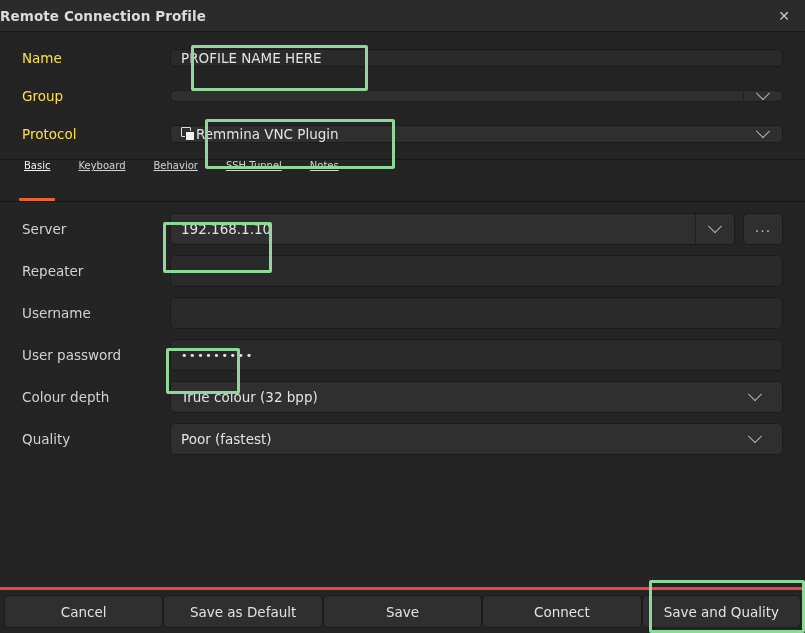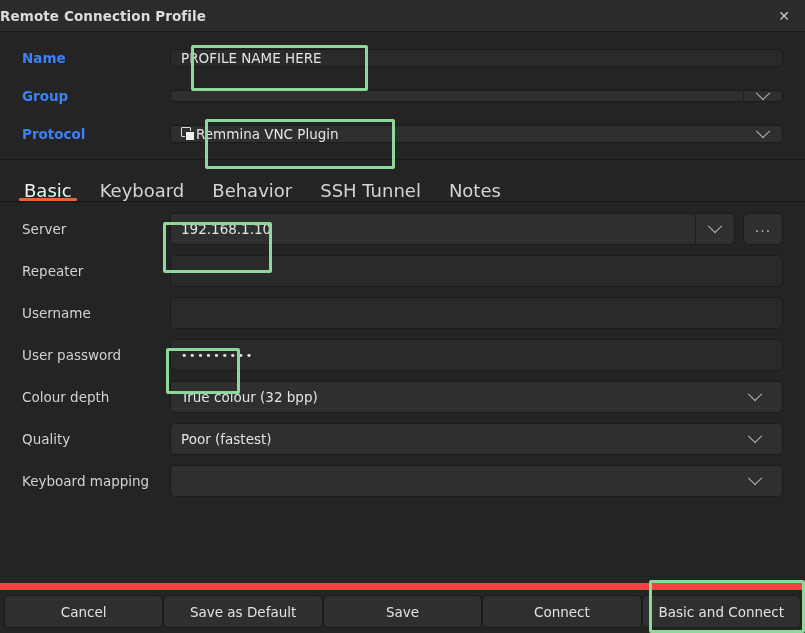--- a/index.html
+++ b/index.html
@@ -69,24 +69,23 @@
   .frow {
     display: flex;
     align-items: center;
     height: 38px;
     padding: 0 22px 0 10px;
   }
   .flabel {
     width: 160px;
     min-width: 160px;
     font-size: 13.5px;
-    color: #3b82f6;
+    color: #fde047;
     padding-left: 12px;
     box-sizing: border-box;
-    font-weight: bold;
   }
   .fctrl {
     flex: 1;
     display: flex;
     align-items: center;
     height: 30px;
     position: relative;
   }
 
   .textfield {
@@ -174,27 +173,28 @@
     height: 41px;
     min-height: 41px;
     display: flex;
     align-items: stretch;
     padding-left: 10px;
     background: #242424;
     border-bottom: 1px solid #181818;
   }
   .tab {
     display: flex;
-    align-items: flex-end;
+    align-items: flex-start;
     padding: 0 14px;
-    font-size: 18px;
+    font-size: 10px;
     color: #d4d4d4;
     position: relative;
     cursor: pointer;
     white-space: nowrap;
+    text-decoration: underline;
   }
   .tab.active { color: #f2f2f2; }
   .tab.active::after {
     content: "";
     position: absolute;
     left: 9px; right: 9px;
     bottom: 0;
     height: 3px;
     background: #e8642a;
     border-radius: 1px;
@@ -286,21 +286,21 @@
   .select .chev { margin-right: 12px; }
 
   
   .footer {
     height: 43px;
     min-height: 43px;
     display: flex;
     align-items: center;
     padding: 0 4px;
     background: #242424;
-    border-top: 7px solid #ef4444;
+    border-top: 3px solid #ef4444;
   }
   .fbtn {
     flex: 1;
     height: 33px;
     background: #2f2f2f;
     border: 1px solid #1b1b1b;
     border-radius: 5px;
     display: flex;
     align-items: center;
     justify-content: center;
@@ -449,47 +449,38 @@
     <div class="brow">
       <div class="blabel">Quality</div>
       <div class="bctrl">
         <div class="select">
           <span class="sel-text">Poor (fastest)</span>
           <span class="chev"></span>
         </div>
       </div>
     </div>
 
-    <div class="brow">
-      <div class="blabel">Keyboard mapping</div>
-      <div class="bctrl">
-        <div class="select">
-          <span class="sel-text"></span>
-          <span class="chev"></span>
-        </div>
-      </div>
-    </div>
 
   </div>
 
   <div class="footer">
     <div class="fbtn">
         <span>Cancel</span>
       </div>
     <div class="fbtn">
         <span>Save as Default</span>
       </div>
     <div class="fbtn">
         <span>Save</span>
       </div>
     <div class="fbtn">
         <span>Connect</span>
       </div>
     <div class="fbtn">
-        <span>Basic and Connect</span>
+        <span>Save and Quality</span>
       </div>
   </div>
 
   <div id="annotation-layer">
       <div class="hl" style="left: 191px; top: 45px; width: 177px; height: 46px; border-color: rgb(142, 216, 154);"></div>
       <div class="hl" style="left: 205px; top: 119px; width: 190px; height: 50px; border-color: rgb(142, 216, 154);"></div>
       <div class="hl" style="left: 163px; top: 222px; width: 109px; height: 51px; border-color: rgb(142, 216, 154);"></div>
       <div class="hl" style="left: 166px; top: 348px; width: 74px; height: 46px; border-color: rgb(142, 216, 154);"></div>
       <div class="hl" style="left: 649px; top: 580px; width: 156px; height: 53px; border-color: rgb(142, 216, 154);"></div>
     </div>

